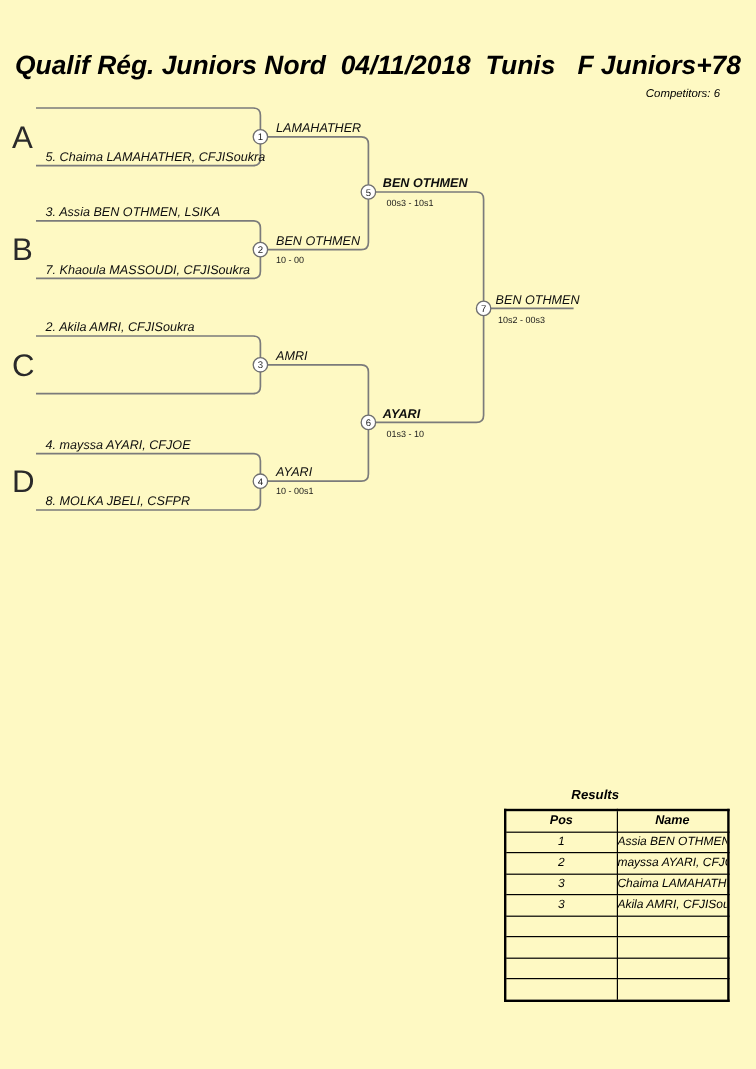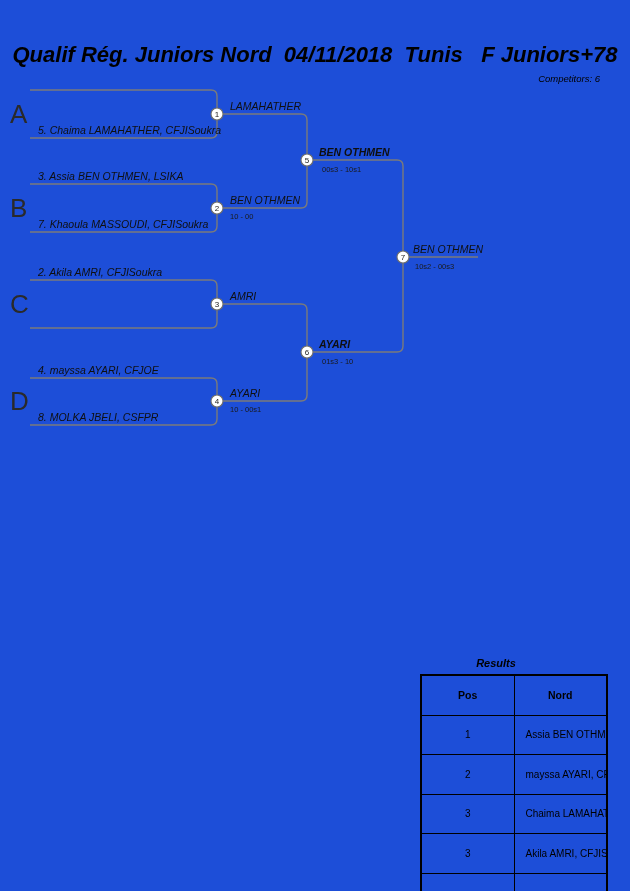--- a/index.html
+++ b/index.html
@@ -1,19 +1,19 @@
 <!DOCTYPE html>
 <html><head>
 <meta charset="utf-8">
 <style>
   html,body{margin:0;padding:0;background:#e8e8e8;}
   .page{
     position:relative;
     width:630px;height:891px;
-    background:#1d4ed8;
+    background:#fef9c3;
     font-family:"Liberation Sans",sans-serif;
     overflow:hidden;
     margin:0 auto;
   }
   .title{
     position:absolute;left:0;top:42px;width:630px;
     text-align:center;
     font-size:22px;font-weight:bold;font-style:italic;
     color:#000;white-space:pre;
     letter-spacing:0px;
@@ -39,22 +39,22 @@
     color:#000;margin-bottom:5px;
   }
   table.results{
     border-collapse:collapse;width:188px;
     border:2px solid #000;
     table-layout:fixed;
   }
   table.results td,table.results th{
     border:1.5px solid #000;
     height:16.5px;
-    font-size:10px;color:#000;
-    padding:11px;overflow:hidden;white-space:nowrap;
+    font-size:10px;font-style:italic;color:#000;
+    padding:0;overflow:hidden;white-space:nowrap;
   }
   table.results th{font-size:10.5px;font-weight:bold;text-align:center;}
   td.pos{width:28px;text-align:center;}
   td.name{padding-left:6px;text-align:left;}
 </style>
 </head>
 <body>
 
 <div class="page">
 
@@ -125,21 +125,21 @@
     <text class="score" x="322" y="364">01s3 - 10</text>
     <text class="score" x="415" y="269">10s2 - 00s3</text>
   </svg>
 
   <div class="results-wrap">
     <div class="results-title">Results</div>
     <table class="results">
       <thead>
         <tr>
           <th class="pos">Pos</th>
-          <th class="name">Nord</th>
+          <th class="name">Name</th>
         </tr>
       </thead>
       <tbody>
         <tr>
           <td class="pos">1</td>
           <td class="name">Assia BEN OTHMEN, LSIKA</td>
         </tr>
         <tr>
           <td class="pos">2</td>
           <td class="name">mayssa AYARI, CFJOE</td>

